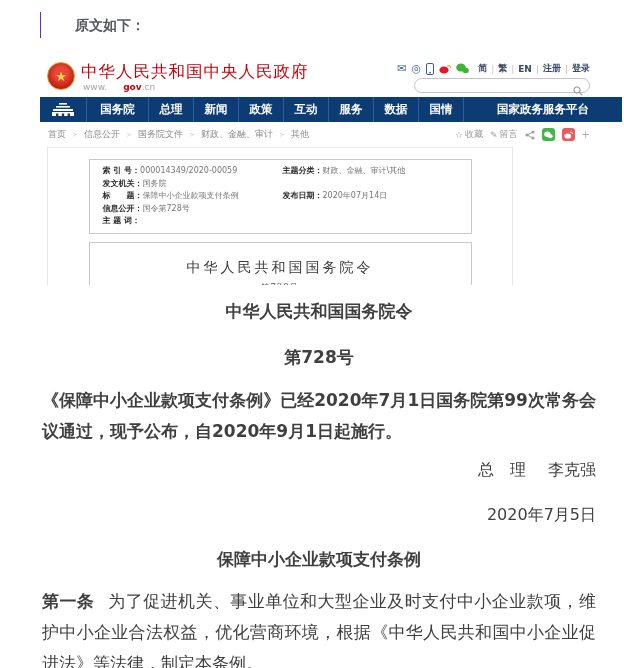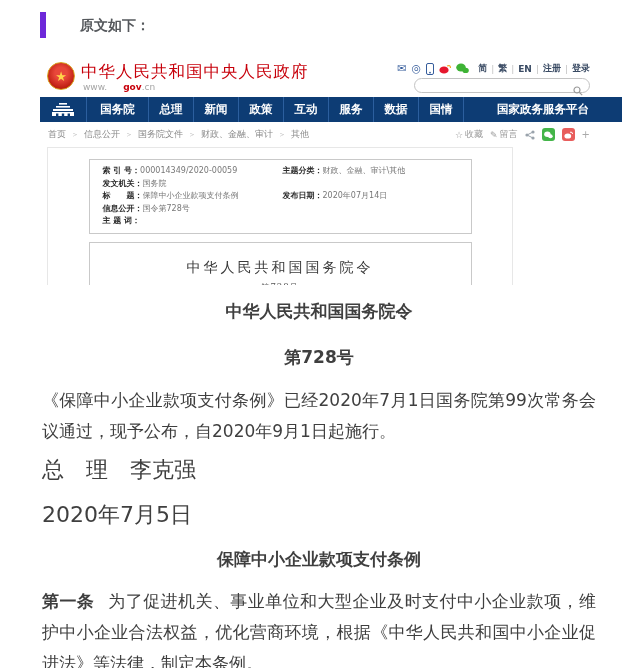--- a/index.html
+++ b/index.html
@@ -2,21 +2,21 @@
 <html><head>
 <meta charset="utf-8">
 <style>
   * { margin:0; padding:0; box-sizing:border-box; }
   html,body { background:#fff; }
   .page {
     position:relative; width:624px; height:668px; background:#fff;
     font-family:"DejaVu Sans","Liberation Sans",sans-serif; overflow:hidden;
   }
   
-  .quote { margin:12px 4px 0 40px; border-left:6px solid #6d28d9; padding:3px 0 3px 34px; }
+  .quote { margin:12px 4px 0 40px; border-left:1px solid #6d28d9; padding:3px 0 3px 34px; }
   .quote-text { font-size:14px; font-weight:bold; color:#55585c; }
 
   
   .gov-shot { position:relative; margin:19px 0 0 40px; width:582px; height:228px; overflow:hidden; background:#fff; }
 
   .gs-header { position:relative; height:40px; }
   .emblem {
     position:absolute; left:7px; top:5px; width:28px; height:28px; border-radius:50%;
     background:radial-gradient(circle at 50% 40%, #e8473a 30%, #b01206 85%);
     border:1px solid #d8a21c; display:flex; align-items:center; justify-content:center;
@@ -61,22 +61,22 @@
   .meta-value { color:#777; white-space:nowrap; overflow:hidden; }
   .decree-box { width:383px; margin:8px auto 0; border:1px solid #c9c9c9; height:70px; text-align:center; padding-top:16px; }
   .decree-box-title { font-family:"DejaVu Serif","Liberation Serif",serif; font-size:14px; letter-spacing:3px; color:#3a3a3a; }
   .decree-box-no { font-family:"DejaVu Serif","Liberation Serif",serif; font-size:8.5px; color:#555; margin-top:5px; letter-spacing:1px; }
 
   
   .article { margin:0 28px 0 42px; color:#3f3f3f; }
   .h-center { margin-top:15px; text-align:center; font-size:17px; font-weight:bold; line-height:22px; }
   .h-center.h2 { margin-top:24px; }
   .h-center.h3 { margin-top:22px; }
-  .para { margin-top:17px; font-size:17px; line-height:31px; text-align:justify; }
-  .line-right { margin-top:12px; text-align:left; font-size:22px; line-height:22px; }
+  .para { margin-top:17px; font-size:17px; line-height:31px; text-align:justify;font-weight:bold; }
+  .line-right { margin-top:12px; text-align:right; font-size:16px; line-height:22px; }
   .line-right.date { margin-top:23px; }
   .signer-name { margin-left:22px; }
   .para2 { margin-top:16px; font-size:17px; line-height:31px; text-align:justify; }
   .bold-label { font-weight:bold; }
   .p2-text { margin-left:14px; }
 </style>
 </head>
 <body>
 
 <div class="page">

